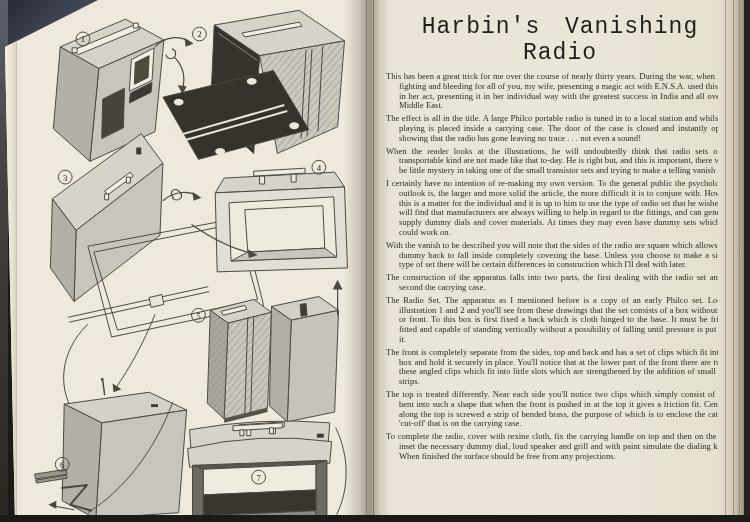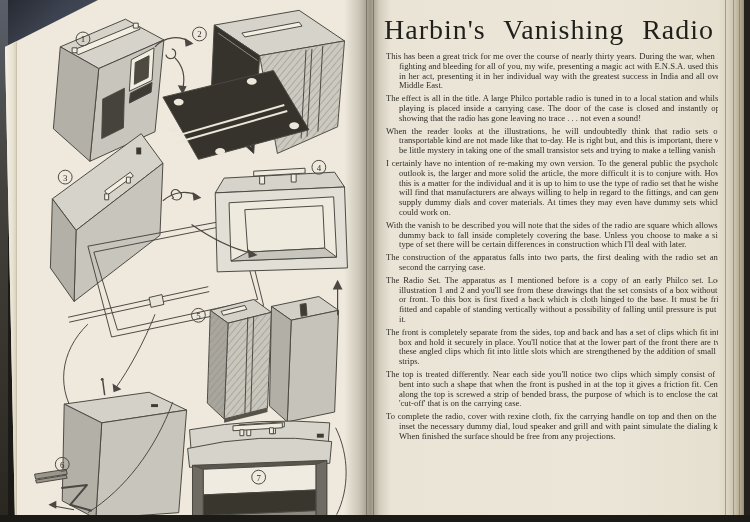--- a/index.html
+++ b/index.html
@@ -28,22 +28,22 @@
     background:var(--page-cream-left);
     clip-path:polygon(0px 47px,93px 0px,378px 0px,378px 522px,10px 522px);}
   .fore-edge{position:absolute;left:0;top:0;width:12px;height:522px;
     background:linear-gradient(90deg,#f5f1e6 0%,#e8e2d2 70%,#d9d2bf 100%);
     border-right:1px solid #cac2ae;}
   .illus{position:absolute;left:0;top:0;}
 
   .right-page{position:absolute;left:370px;top:0;width:375px;height:522px;
     background:linear-gradient(90deg,#ddd7c7 0%,var(--page-cream) 6%,#ebe6d8 60%,#e4decd 100%);
     overflow:hidden;}
-  .right-page h1{font-size:28px;font-weight:normal;color:#211f1a;
-    letter-spacing:1px;word-spacing:10px;margin:14px 10px 6px 14px;width:352px;}
+  .right-page h1{font-size:23px;font-weight:normal;color:#211f1a;text-align:center;
+    letter-spacing:1px;word-spacing:10px;margin:14px 10px 6px 14px;width:352px;font-family:Liberation Mono, monospace;}
   #text-column{margin:4px 0 0 16px;width:350px;color:var(--ink);
     font-size:8.6px;line-height:9.8px;text-align:justify;}
   #text-column p{padding-left:13px;text-indent:-13px;margin-bottom:3px;}
 
   .gutter{position:absolute;left:344px;top:0;width:46px;height:522px;pointer-events:none;
     background:linear-gradient(90deg,rgba(104,96,80,0) 0%,rgba(104,96,80,.25) 32%,rgba(70,63,50,.48) 55%,rgba(104,96,80,.12) 78%,rgba(104,96,80,0) 100%);}
   .gutter-line{position:absolute;top:0;width:1px;height:522px;background:rgba(58,52,42,.4);}
 
   .page-stack{position:absolute;left:718px;top:0;width:27px;height:522px;
     background:linear-gradient(90deg,#e6e0d1 0%,#dbd4c2 35%,#c9c0aa 65%,#aba188 88%,#877d65 100%);}

